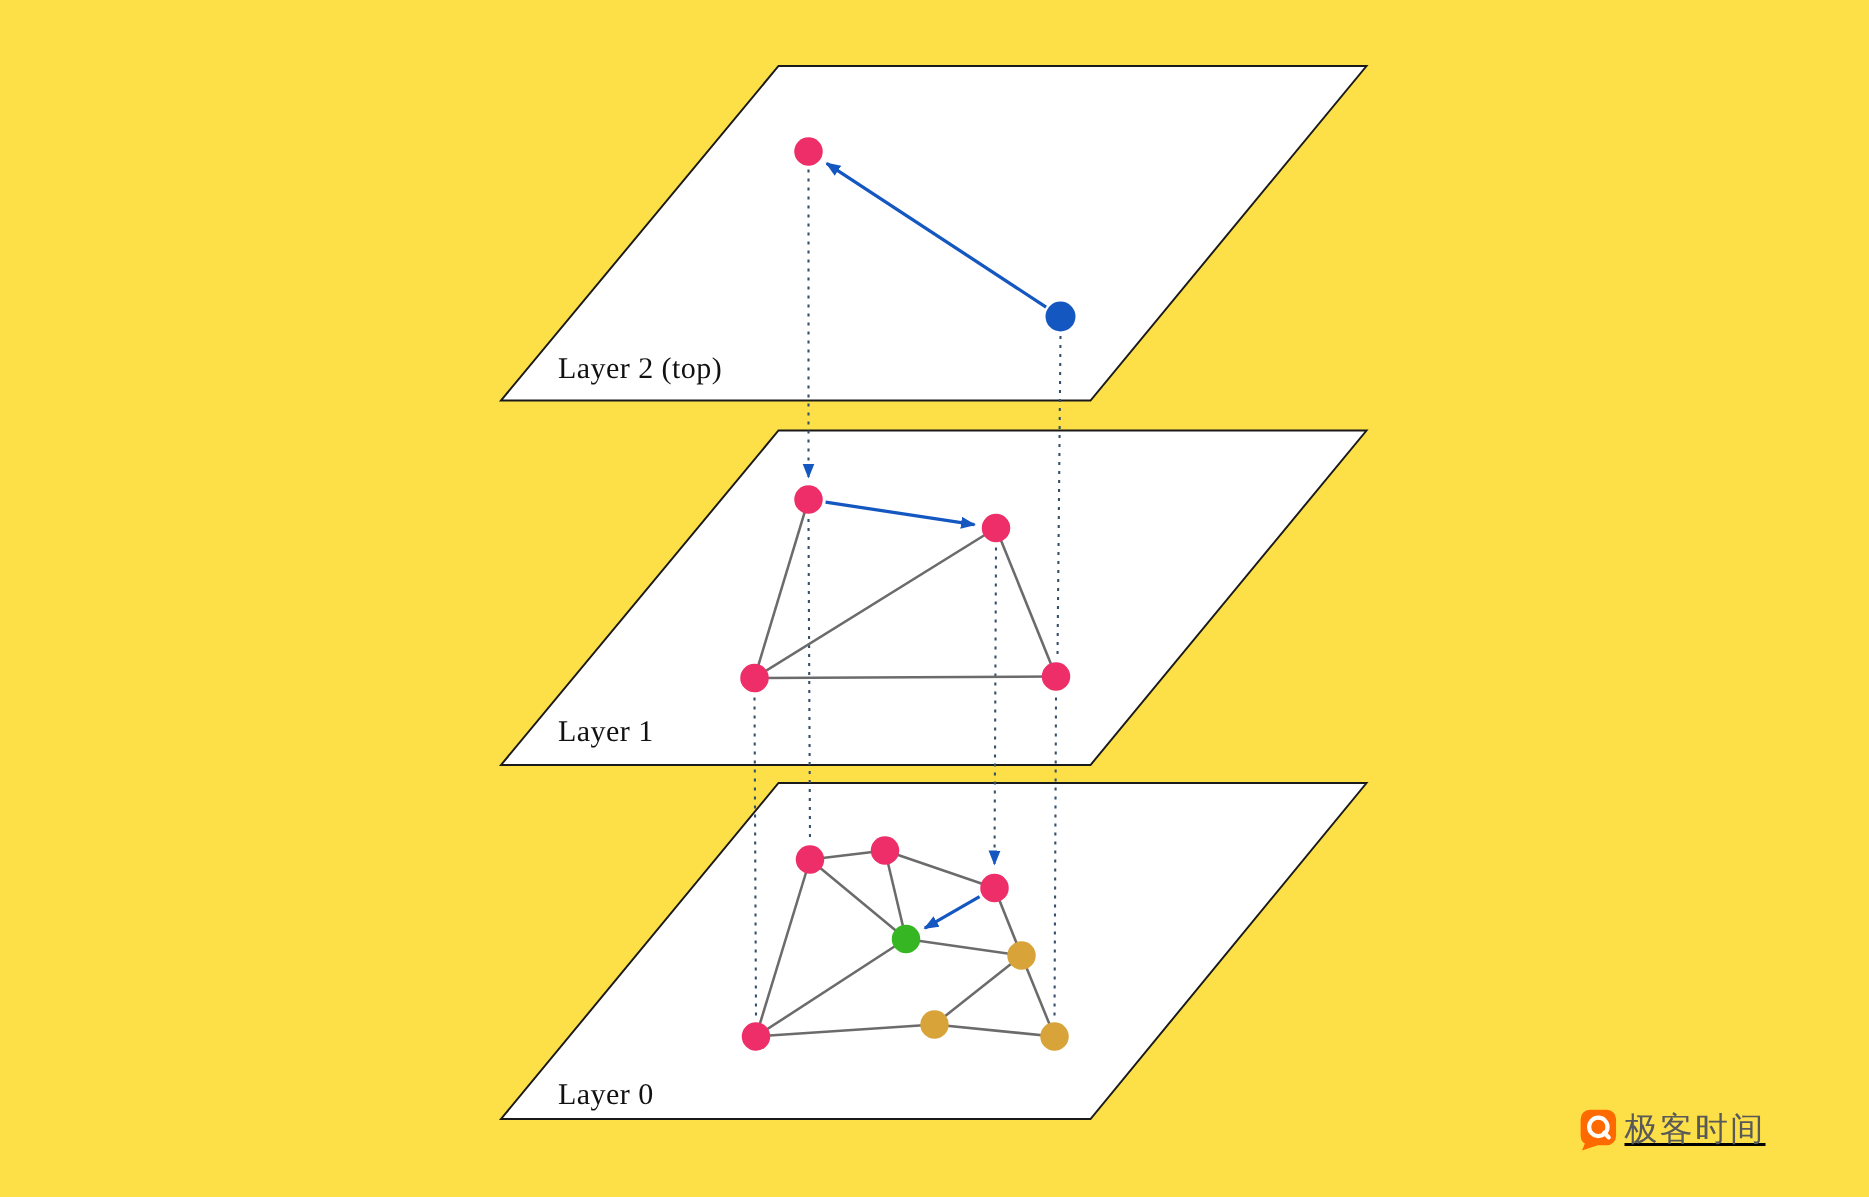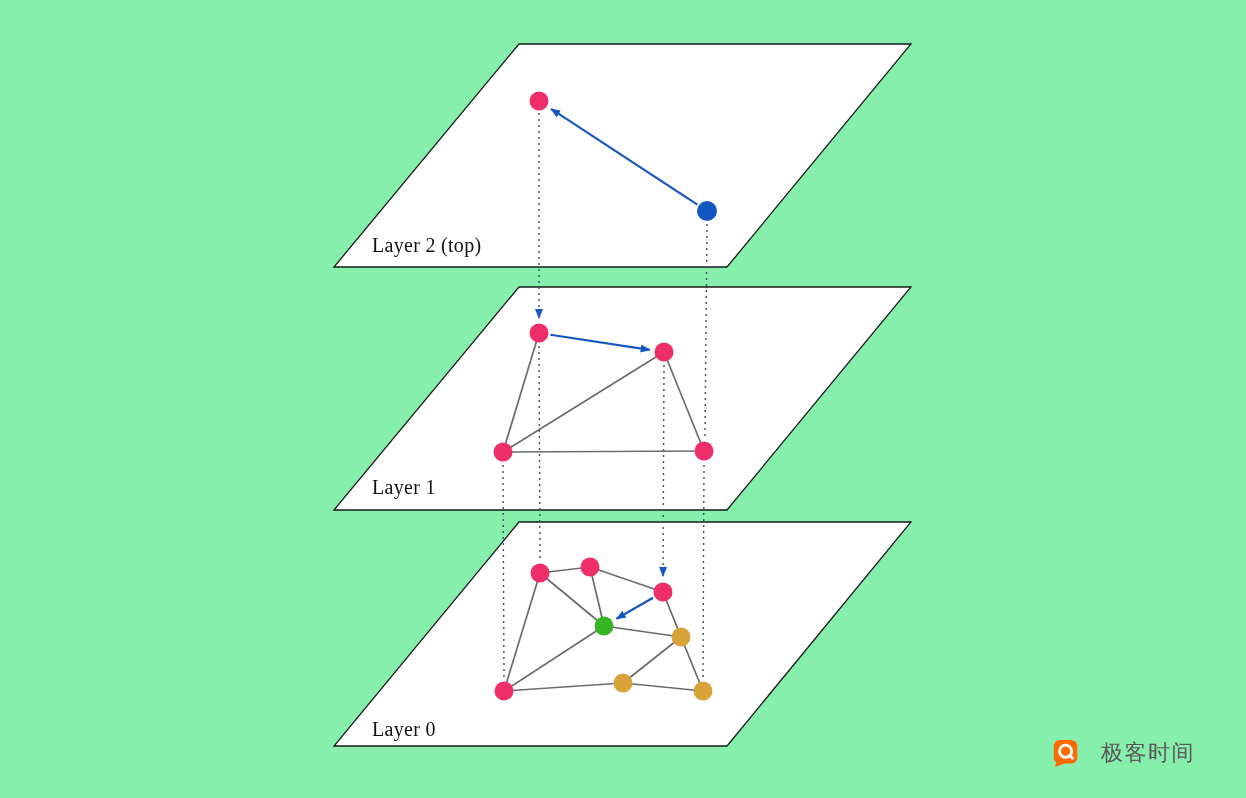--- a/index.html
+++ b/index.html
@@ -1,26 +1,26 @@
 <!DOCTYPE html>
 <html><head>
 <meta charset="utf-8">
 <style>
   html,body{margin:0;padding:0;background:#ffffff;}
   .stage{
-    position:relative;width:1246px;height:798px;background:#86efac;overflow:hidden;
+    position:relative;width:1246px;height:798px;background:#fde047;overflow:hidden;
     font-family:"Liberation Sans","DejaVu Sans",sans-serif;
   }
   .layer-label{
     font-family:"Liberation Serif","DejaVu Serif",serif;
     letter-spacing:0.3px;
   }
   .brand{
     position:absolute;left:1052px;top:738px;
-    display:flex;align-items:flex-start;gap:21px;
+    display:flex;align-items:flex-start;gap:3px;text-decoration:underline;
   }
   .brand-text{
     font-size:22px;font-weight:500;letter-spacing:1.5px;
     font-family:"Liberation Sans","DejaVu Sans",sans-serif;
   }
 </style>
 </head>
 <body>
 
 <div class="stage">

